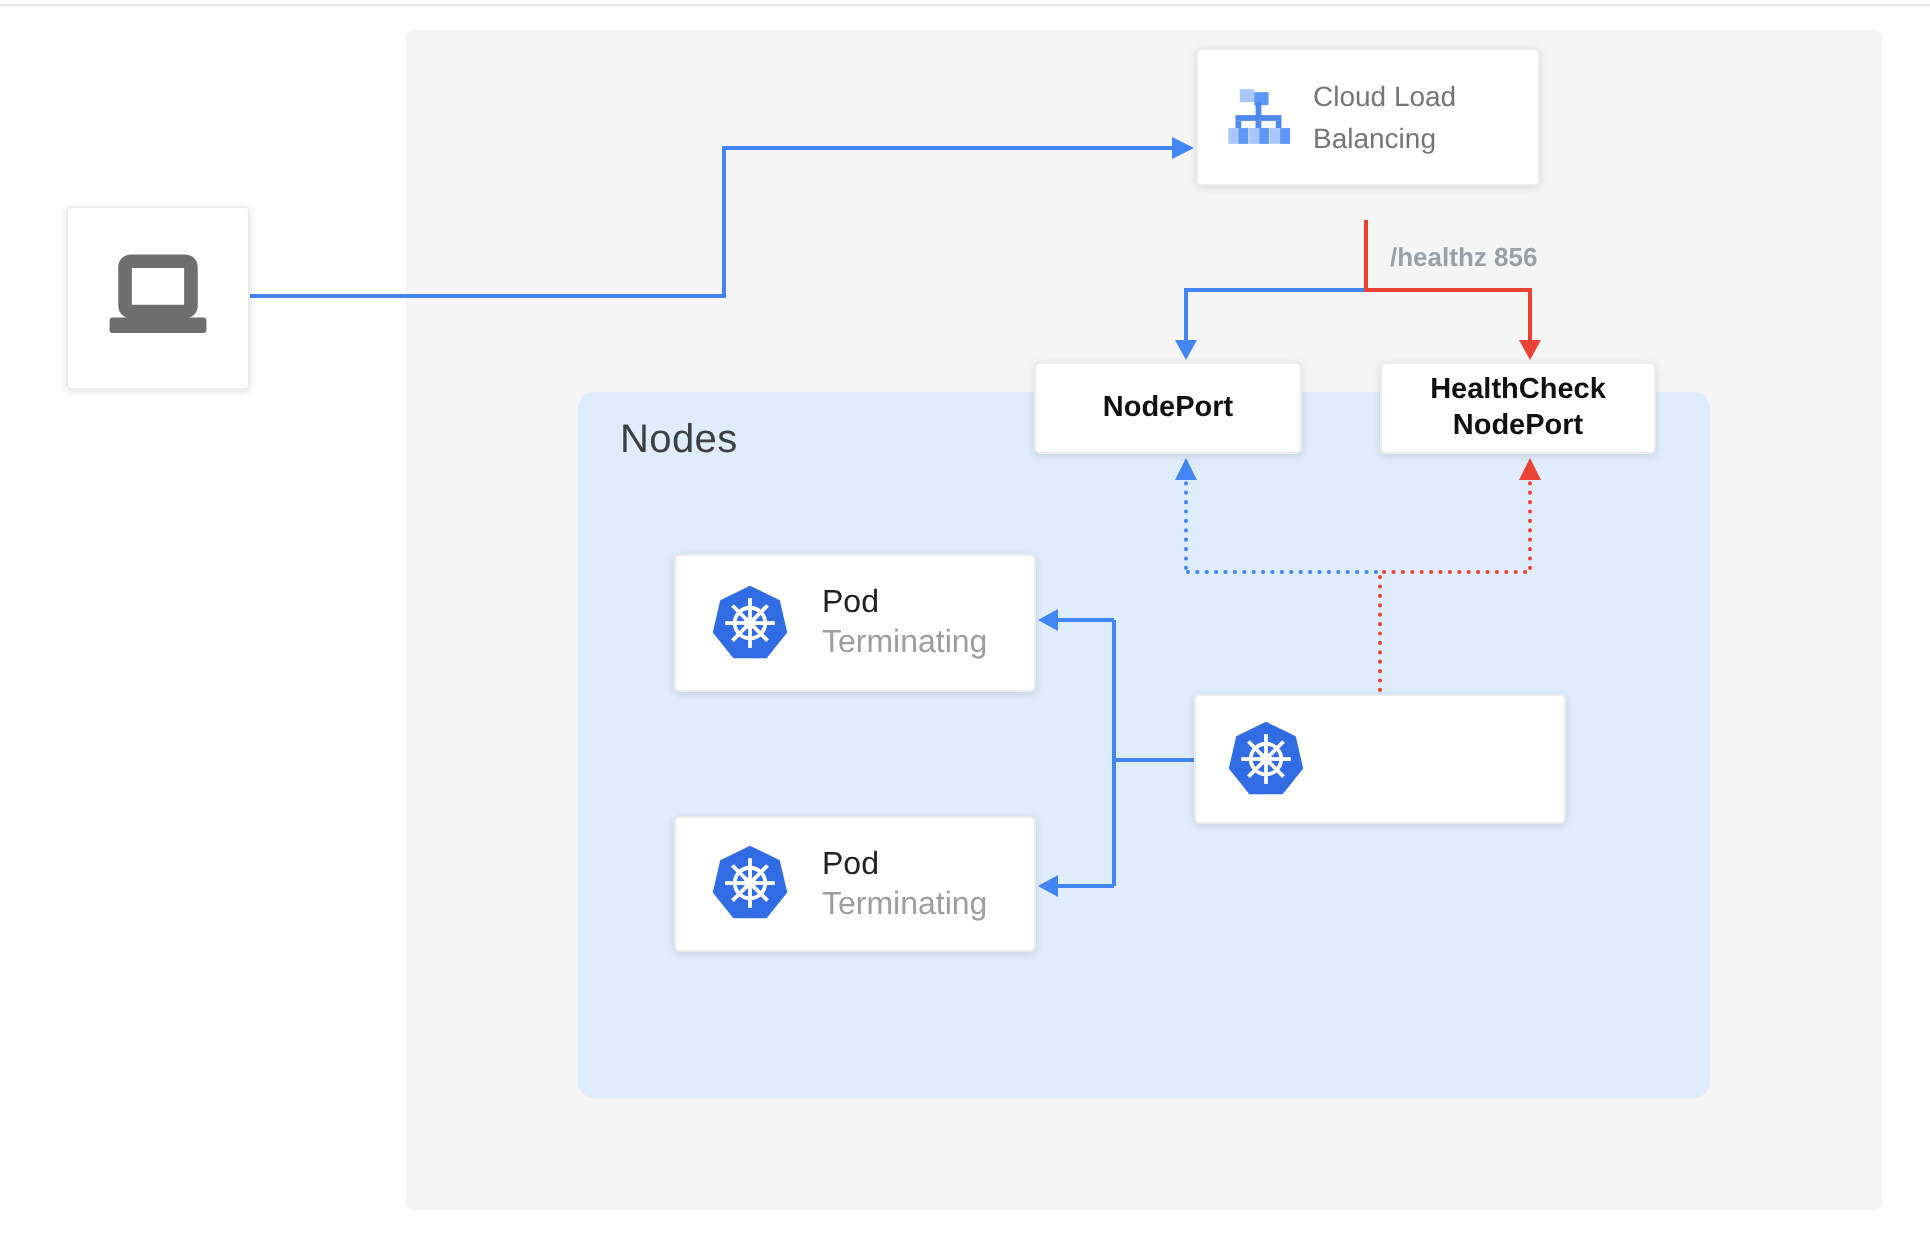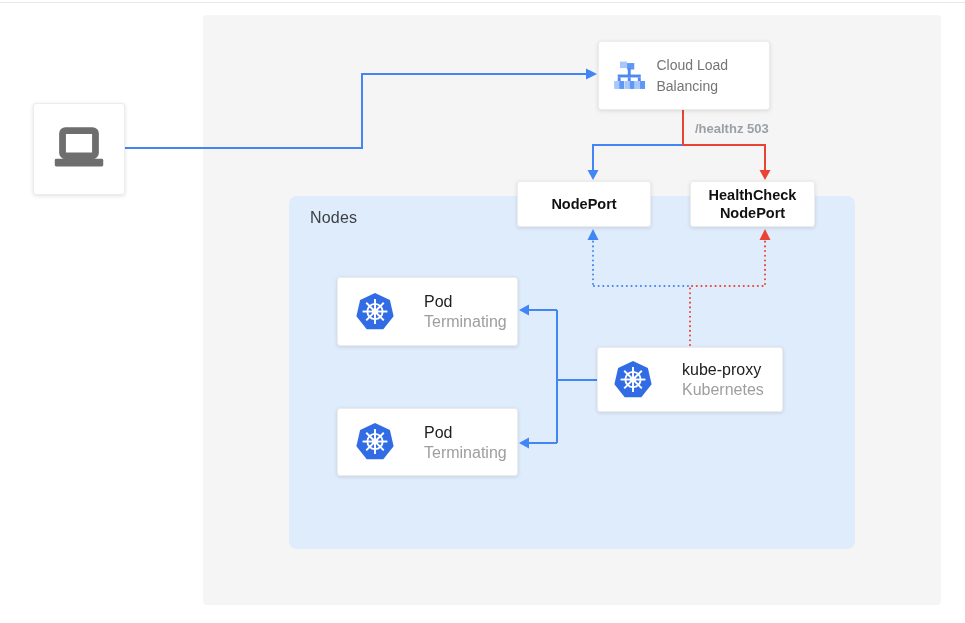--- a/index.html
+++ b/index.html
@@ -20,37 +20,37 @@
   .top-rule{position:absolute;left:0;top:2px;width:100%;height:1px;background:#e9e9e9;}
   .panel{
     position:absolute;left:203px;top:15px;width:738px;height:590px;
     background:var(--panel-bg);border-radius:4px;
   }
   .nodes-group{
     position:absolute;left:289px;top:196px;width:566px;height:353px;
     background:var(--nodes-bg);border-radius:8px;
   }
   .nodes-label{
-    position:absolute;left:21px;top:13px;font-size:16px;color:#3c4043;letter-spacing:.2px;
+    position:absolute;left:21px;top:13px;font-size:20px;color:#3c4043;letter-spacing:.2px;
   }
   .card{
     position:absolute;background:#ffffff;border:1px solid #ececec;border-radius:3px;
     box-shadow:0 1px 4px rgba(0,0,0,.12);display:flex;align-items:center;
   }
   .client-card{left:33px;top:103px;width:92px;height:92px;justify-content:center;}
-  .clb-card{left:598px;top:41px;width:172px;height:69px;padding-left:13px;}
+  .clb-card{left:598px;top:24px;width:172px;height:69px;padding-left:13px;}
   .clb-text{margin-left:10px;font-size:14px;line-height:21px;color:var(--muted);}
   .port-card{justify-content:center;text-align:center;font-weight:bold;color:#111;font-size:14.5px;line-height:18px;}
   .nodeport-card{left:517px;top:181px;width:134px;height:46px;}
-  .hc-card{left:690px;top:181px;width:125px;height:46px;padding:0 14px;}
+  .hc-card{left:690px;top:181px;width:138px;height:46px;padding:0 14px;}
   .pod-card{width:181px;height:69px;left:337px;padding-left:16px;}
   .pod1{top:277px;}
   .pod2{top:408px;height:68px;}
   .kp-card{left:597px;top:347px;width:186px;height:65px;padding-left:14px;}
-  .entity-text{margin-left:28px;}
+  .entity-text{margin-left:15px;}
   .entity-title{font-size:16px;line-height:21px;color:#212121;}
   .entity-sub{font-size:16px;line-height:20px;color:var(--subtitle);}
   .healthz{
     position:absolute;left:695px;top:121px;font-size:13px;font-weight:bold;color:var(--healthz);
   }
   svg.overlay{position:absolute;left:0;top:0;z-index:5;}
   .card,.healthz{z-index:10;}
   .nodes-group{z-index:2;}
   .panel{z-index:1;}
   .line-blue{stroke:var(--accent-blue);stroke-width:2;fill:none;}
@@ -110,21 +110,21 @@
     <rect x="3" y="29" width="7" height="11" fill="#a8c7fa"></rect>
     <rect x="10" y="29" width="7" height="11" fill="#5e97f6"></rect>
     <rect x="17.5" y="29" width="7" height="11" fill="#a8c7fa"></rect>
     <rect x="24.5" y="29" width="7" height="11" fill="#5e97f6"></rect>
     <rect x="32" y="29" width="7" height="11" fill="#a8c7fa"></rect>
     <rect x="39" y="29" width="7" height="11" fill="#5e97f6"></rect>
   </svg>
   <div class="clb-text">Cloud Load Balancing</div>
 </div>
 
-<div class="healthz">/healthz 503</div>
+<div class="healthz">/healthz 856</div>
 
 <div class="card port-card nodeport-card">
   <span>NodePort</span>
 </div>
 
 <div class="card port-card hc-card">
   <span>HealthCheck NodePort</span>
 </div>
 
 <div class="card pod-card pod1">
@@ -180,17 +180,13 @@
       <line x1="22" y1="21.5" x2="9" y2="21.5"></line>
         <line x1="22" y1="21.5" x2="35" y2="21.5"></line>
       <line x1="22" y1="21.5" x2="12.8" y2="12.3"></line>
         <line x1="22" y1="21.5" x2="31.2" y2="30.7"></line>
       <line x1="22" y1="21.5" x2="31.2" y2="12.3"></line>
         <line x1="22" y1="21.5" x2="12.8" y2="30.7"></line>
       <circle cx="22" cy="21.5" r="8" fill="none"></circle>
     </g>
     <circle cx="22" cy="21.5" r="3.2" fill="#ffffff"></circle>
   </svg>
-  <div class="entity-text">
-    <div class="entity-title">kube-proxy</div>
-    <div class="entity-sub">Kubernetes</div>
-  </div>
 </div>
 
 </body></html>

